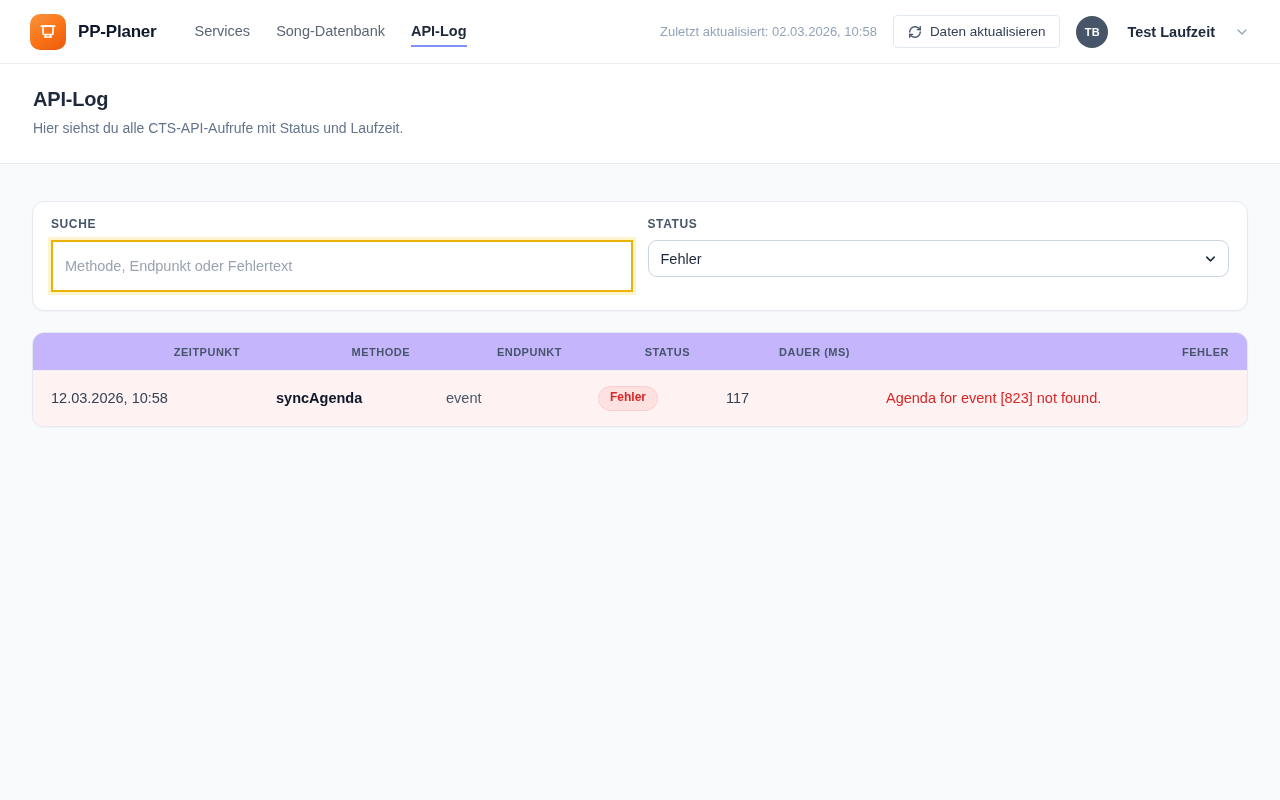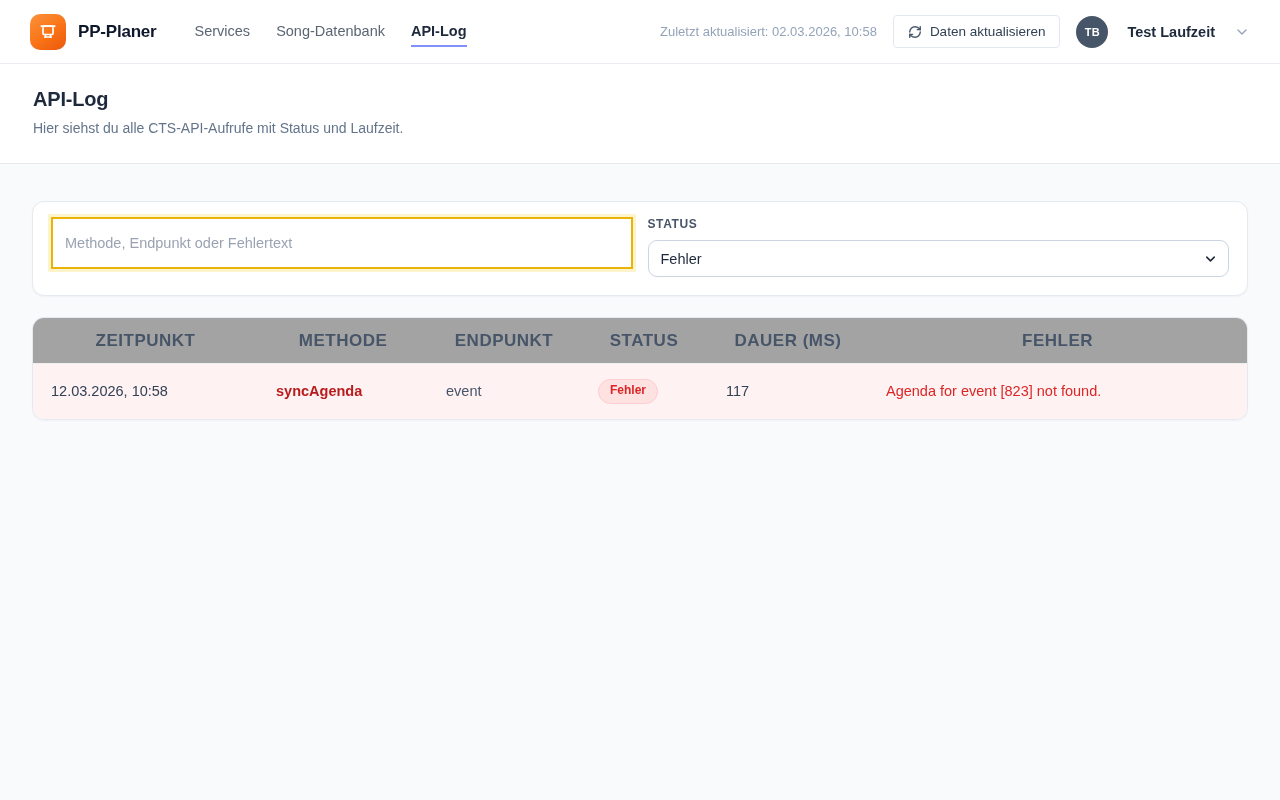--- a/index.html
+++ b/index.html
@@ -158,40 +158,40 @@
   .table-card {
     margin-top: 21px;
     background: #ffffff;
     border: 1px solid #e5e9f0;
     border-radius: 12px;
     box-shadow: 0 1px 2px rgba(16,24,40,0.04);
     overflow: hidden;
   }
   table { width: 100%; border-collapse: collapse; }
   thead th {
-    background: #a3a3a3;
-    text-align: center;
-    font-size: 17px;
+    background: #c4b5fd;
+    text-align: right;
+    font-size: 11px;
     font-weight: 700;
     text-transform: uppercase;
     letter-spacing: 0.5px;
     color: #475569;
     padding: 13px 18px 12px;
     border-bottom: 1px solid #edeff3;
     white-space: nowrap;
   }
   tbody tr.error-row td { background: #fef2f2; }
   tbody td {
     padding: 15px 18px;
     font-size: 14.5px;
     color: #334155;
     vertical-align: middle;
     white-space: nowrap;
   }
-  .cell-methode { font-weight: 600; color: #b91c1c; }
+  .cell-methode { font-weight: 600; color: #0f172a; }
   .cell-endpunkt { color: #475569; }
   .badge-error {
     display: inline-block;
     background: #fee2e2;
     border: 1px solid #fecdd0;
     color: #dc2626;
     font-size: 12px;
     font-weight: 700;
     padding: 3px 11px 4px;
     border-radius: 999px;
@@ -253,20 +253,21 @@
 
 <section class="page-header">
   <h1 class="page-title">API-Log</h1>
   <div class="page-subtitle">Hier siehst du alle CTS-API-Aufrufe mit Status und Laufzeit.</div>
 </section>
 
 <main class="main">
 
   <div class="filter-card">
     <div>
+      <label class="field-label">SUCHE</label>
       <input class="search-input" type="text" placeholder="Methode, Endpunkt oder Fehlertext" style="">
     </div>
     <div>
       <label class="field-label">STATUS</label>
       <div class="select-wrap">
         <select class="status-select">
           <option selected="">Fehler</option>
         </select>
         <span class="select-chevron">
           <svg width="15" height="15" viewBox="0 0 24 24" fill="none" stroke="#1e293b" stroke-width="2.4" stroke-linecap="round" stroke-linejoin="round">

